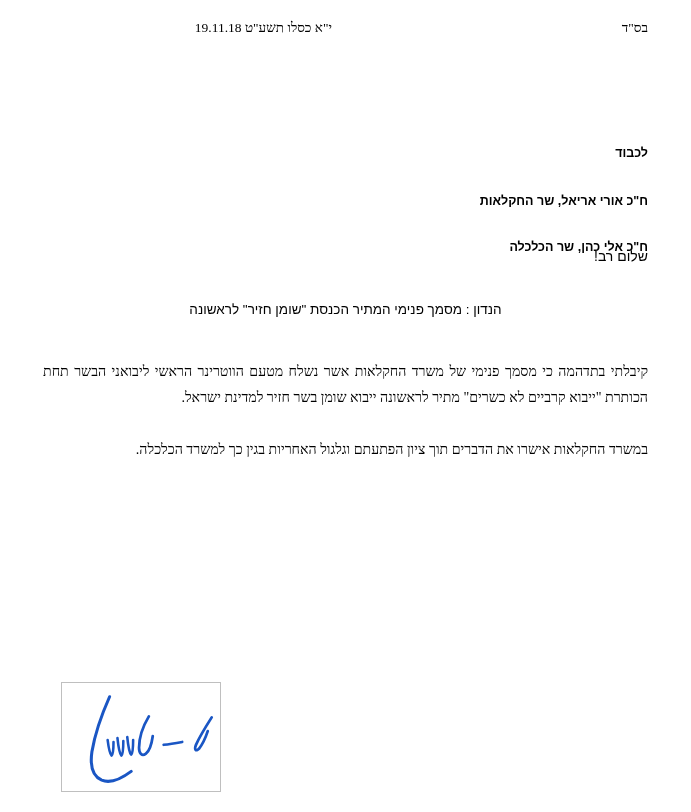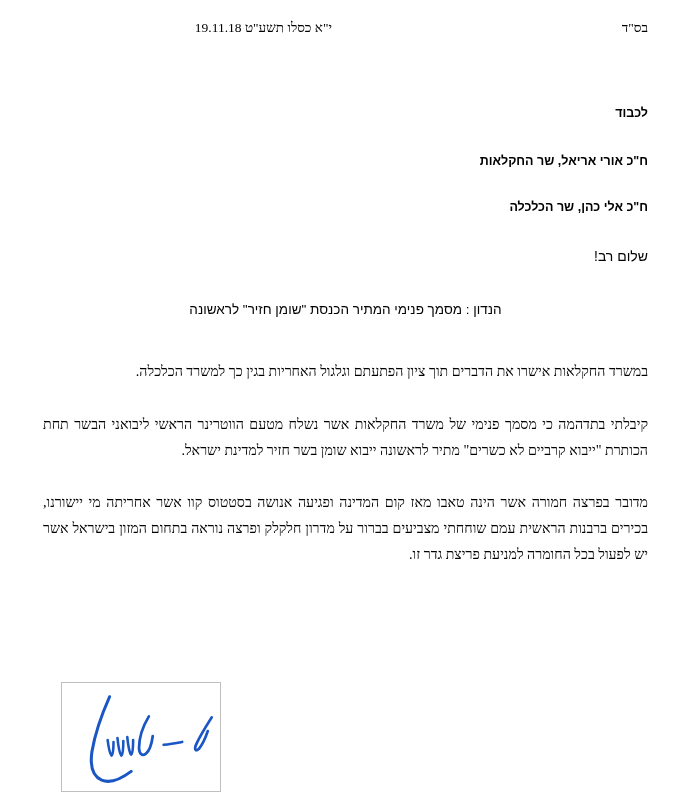--- a/index.html
+++ b/index.html
@@ -61,20 +61,21 @@
     right: 43px;
     left: 43px;
     text-align: right;
   }
   .addr-line {
     font-family: "Liberation Sans", "DejaVu Sans", sans-serif;
     font-weight: bold;
     font-size: 12.5px;
     line-height: 16px;
     white-space: nowrap;
+    margin-top: 40px;
   }
   .addr-gap-lg { margin-top: 32px; }
   .addr-gap-md { margin-top: 30px; }
 
   .greeting {
     position: absolute;
     top: 247px;
     right: 43px;
     font-family: Liberation Sans, sans-serif;
     font-size: 14px;
@@ -154,23 +155,22 @@
     <div class="addr-line addr-gap-md">ח"כ אלי כהן, שר הכלכלה</div>
   </div>
 
   <div class="greeting">שלום רב!</div>
 
   <div class="subject-wrap">
     <span class="subject">הנדון : מסמך פנימי המתיר הכנסת "שומן חזיר" לראשונה</span>
   </div>
 
   <div class="body-block">
+    <p class="para p1">קיבלתי בתדהמה כי מסמך פנימי של משרד החקלאות אשר נשלח מטעם הווטרינר הראשי ליבואני הבשר תחת הכותרת "ייבוא קרביים לא כשרים" מתיר לראשונה ייבוא שומן בשר חזיר למדינת ישראל.</p>
     <p class="para p2">במשרד החקלאות אישרו את הדברים תוך ציון הפתעתם וגלגול האחריות בגין כך למשרד הכלכלה.</p>
-    <p class="para p1">קיבלתי בתדהמה כי מסמך פנימי של משרד החקלאות אשר נשלח מטעם הווטרינר הראשי ליבואני הבשר תחת הכותרת "ייבוא קרביים לא כשרים" מתיר לראשונה ייבוא שומן בשר חזיר למדינת ישראל.</p>
-    <p class="para p3">מדובר בפרצה חמורה אשר הינה טאבו מאז קום המדינה ופגיעה אנושה בסטטוס קוו אשר אחריתה מי יישורנו, בכירים ברבנות הראשית עמם שוחחתי מצביעים בברור על מדרון חלקלק ופרצה נוראה בתחום המזון בישראל אשר יש לפעול בכל החומרה למניעת פריצת גדר זו.</p>
   </div>
 
   <div class="signature-box">
     <svg viewBox="0 0 160 110" xmlns="http://www.w3.org/2000/svg">
       <g fill="none" stroke="#1a56c4" stroke-linecap="round" stroke-linejoin="round">
 
         <path d="M48 14 C 40 32, 33 52, 30 70 C 28 84, 31 95, 40 99 C 50 103, 62 96, 70 90" stroke-width="3.1"></path>
 
         <path d="M46 58 C 47 66, 48 72, 50 74 C 52 72, 52 66, 52 60" stroke-width="2.6"></path>
         <path d="M56 56 C 57 66, 58 72, 60 74 C 62 72, 62 66, 62 59" stroke-width="2.6"></path>

